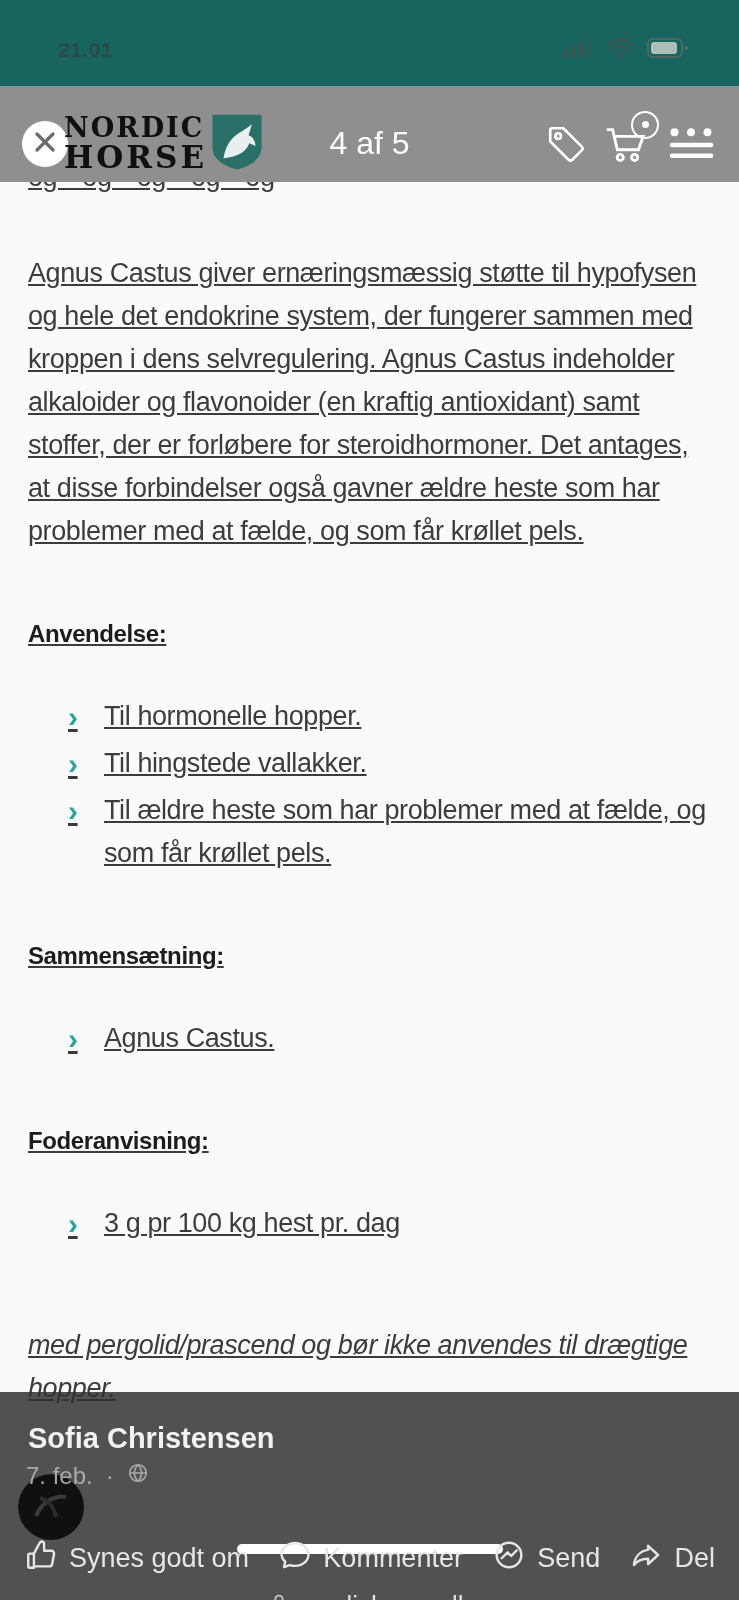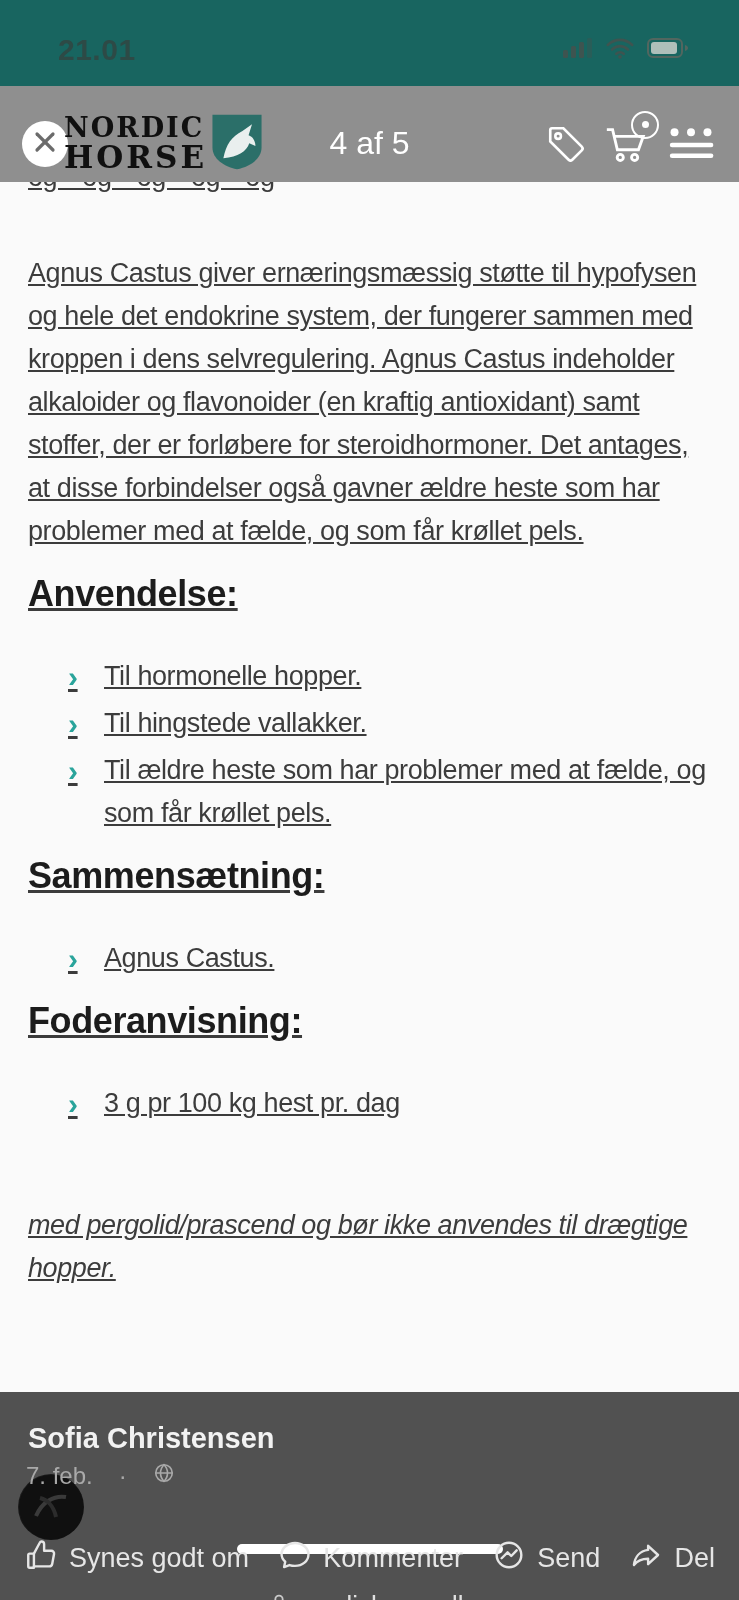--- a/index.html
+++ b/index.html
@@ -3,21 +3,21 @@
 <meta charset="utf-8">
 <style>
   * { margin:0; padding:0; box-sizing:border-box; }
   html,body { width:739px; height:1600px; overflow:hidden; }
   body { font-family:"Liberation Sans", sans-serif; background:#fafafa; }
   .screen { position:relative; width:739px; height:1600px; overflow:hidden; }
 
   
   .status-bar { position:absolute; top:0; left:0; right:0; height:86px; background:#186560;
     display:flex; align-items:center; justify-content:space-between; padding:14px 50px 0 58px; }
-  .status-time { color:#2d4a46; font-size:30px; font-weight:bold; letter-spacing:.5px; }
+  .status-time { color:#2d4a46; font-size:21px; font-weight:bold; letter-spacing:.5px; }
   .status-icons { display:flex; align-items:center; gap:12px; }
 
   
   .browser-header { position:absolute; top:86px; left:0; right:0; height:116px; background:#8f8f8f;
     display:flex; align-items:center; padding:0 22px; border-bottom:1px solid rgba(0,0,0,.18); }
   .close-btn { width:46px; height:46px; border-radius:50%; background:#fff; border:none;
     display:flex; align-items:center; justify-content:center; flex:0 0 auto; cursor:pointer; }
   .logo { display:flex; align-items:center; margin-left:-4px; }
   .logo-text { font-family:"DejaVu Serif", serif; font-weight:bold; color:#101010; text-align:left; }
   .logo-line1 { font-size:27px; line-height:26px; letter-spacing:2px; }
@@ -29,31 +29,31 @@
   .cart-badge { position:absolute; top:-10px; right:-10px; width:28px; height:28px; border-radius:50%;
     border:2.5px solid #fff; background:transparent; display:flex; align-items:center; justify-content:center; }
   .cart-badge i { width:7px; height:7px; border-radius:50%; background:#fff; }
 
   
   .content { position:absolute; top:182px; left:0; right:0; bottom:0; background:#fafafa;
     padding:0 28px; color:#3c3c3c; font-size:27px; line-height:43px; letter-spacing:-0.4px;text-decoration:underline; }
   .cutoff-line { height:16px; overflow:hidden; padding-top:2px; }
   .cutoff-line span { display:block; margin-top:-28px; word-spacing:18px; }
   .intro { margin-top:54px; }
-  .section-heading { margin-top:24px; font-size:36px; line-height:34px; font-weight:bold; color:#1c1c1c; }
+  .section-heading { margin-top:64px; font-size:24px; line-height:34px; font-weight:bold; color:#1c1c1c; }
   ul.bullet-list { list-style:none; margin-top:44px; }
   ul.bullet-list li { display:flex; margin-bottom:4px; }
   .chev { color:#2aa49b; flex:0 0 36px; margin-left:40px; font-size:30px; font-weight:bold; }
   .item-text { flex:1; }
   .note { margin-top:36px; font-style:italic; }
 
   
   .fb-footer { position:absolute; left:0; right:0; bottom:0; height:208px; background:rgba(48,48,48,.84); }
   .author { position:absolute; top:30px; left:28px; font-size:29px; font-weight:bold; color:#f2f2f2; z-index:2; cursor:pointer; }
-  .post-meta { position:absolute; top:70px; left:26px; display:flex; align-items:center; gap:26px;
+  .post-meta { position:absolute; top:70px; left:26px; display:flex; align-items:center; gap:13px;
     color:#a9a9a9; font-size:24px; z-index:2; }
   .avatar { position:absolute; top:82px; left:18px; width:66px; height:66px; border-radius:50%;
     background:radial-gradient(circle at 35% 35%, #242424, #0a0a0a); z-index:1; overflow:hidden; cursor:pointer; }
   .actions { position:absolute; top:146px; left:0; right:0; display:flex; justify-content:space-between;
     align-items:center; padding:0 24px; z-index:2; }
   .action { display:flex; align-items:center; gap:11px; color:#e6e6e6; font-size:27px; cursor:pointer; }
   .domain-row { position:absolute; top:198px; left:0; right:0; display:flex; justify-content:center;
     align-items:center; gap:10px; color:#e0e0e0; font-size:26px; }
   .home-indicator { position:absolute; bottom:46px; left:50%; transform:translateX(-50%);
     width:266px; height:10px; border-radius:5px; background:#fff; cursor:grab; }

